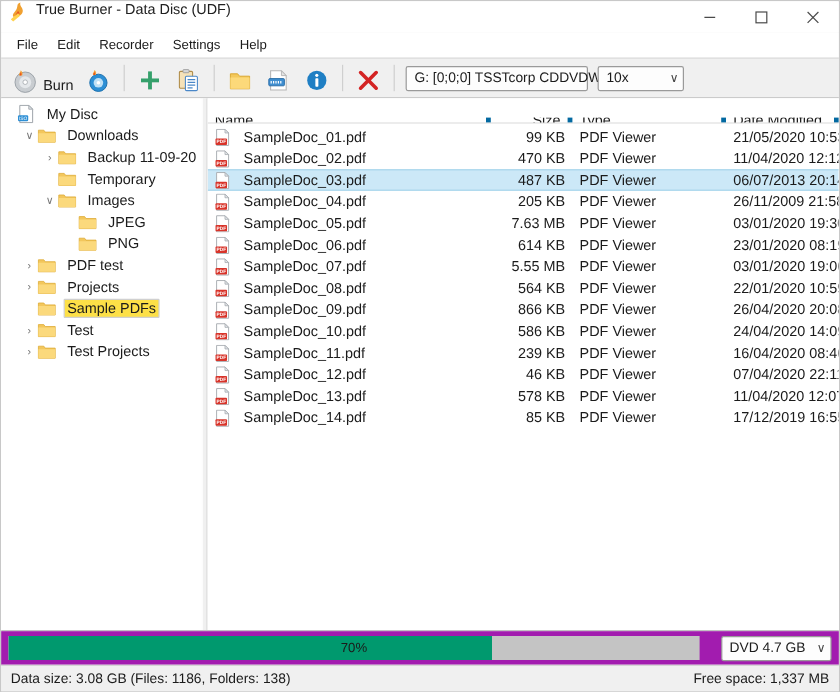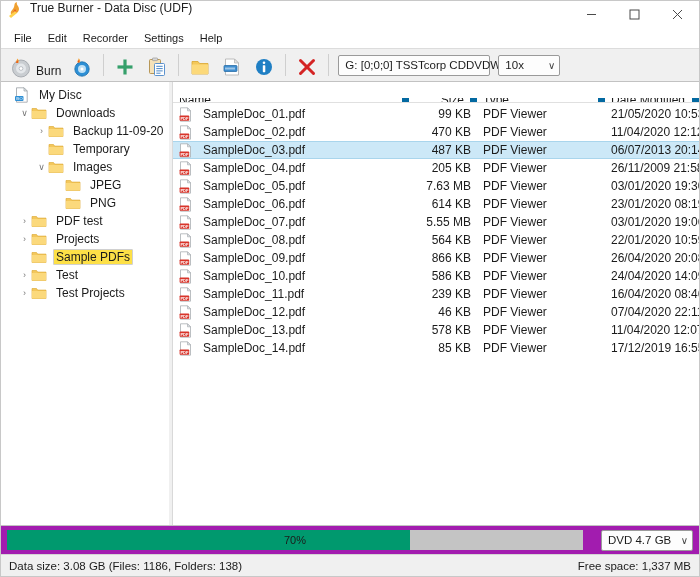--- a/index.html
+++ b/index.html
@@ -109,21 +109,21 @@
     color: #1b1b1b;
     white-space: nowrap;
   }
   .combo .caret {
     margin-left: auto;
     padding-left: 8px;
     color: #454545;
     font-size: 10px;
   }
   #drive-combo { width: 152px; margin-left: 4px; }
-  #speed-combo { width: 62px; margin-left: 8px; }
+  #speed-combo { width: 72px; margin-left: 8px; }
 
   
   .main {
     flex: 1 1 auto;
     display: flex;
     background: #ffffff;
     min-height: 0;
     border-bottom: 1px solid #c2c2c2;
   }
 
@@ -186,21 +186,21 @@
     display: flex;
     border-bottom: 1px solid #e0e0e0;
     background: #ffffff;
     font-size: 12px;
     color: #1b1b1b;
   }
   .hcell {
     display: flex;
     align-items: center;
     padding: 0 6px;
-    border-right: 7px solid #0369a1;
+    border-right: 4px solid #0369a1;
     overflow: hidden;
     white-space: nowrap;
     margin-top: 16px;
   }
   .hcell.right { justify-content: flex-end; }
   .col-name { width: 236px; flex: 0 0 236px; }
   .col-size { width: 68px; flex: 0 0 68px; }
   .col-type { width: 128px; flex: 0 0 128px; }
   .col-date { flex: 1 1 auto; }
 

